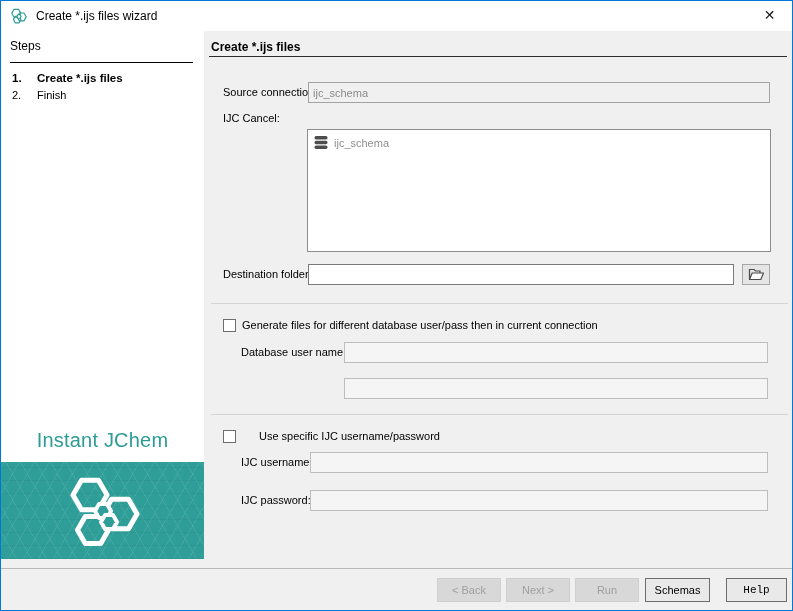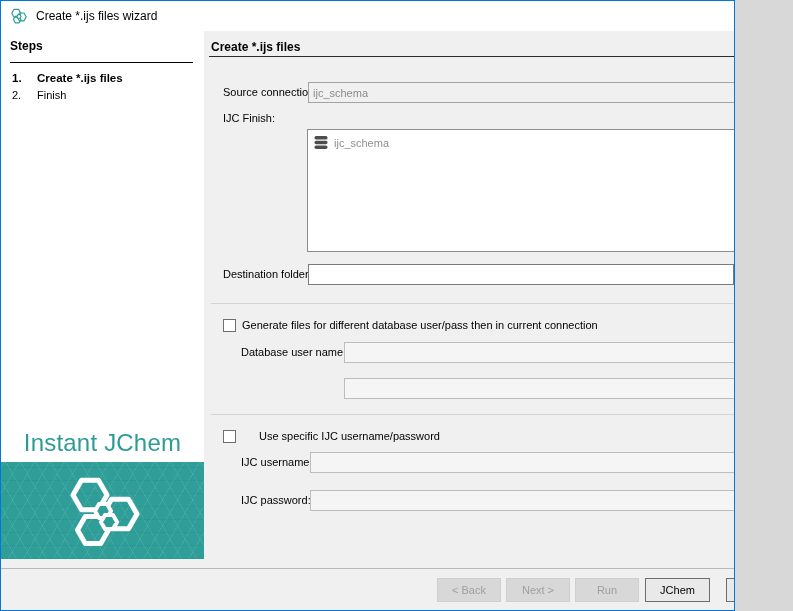--- a/index.html
+++ b/index.html
@@ -1,51 +1,51 @@
 <!DOCTYPE html>
 <html><head>
 <meta charset="utf-8">
 <style>
   * { margin:0; padding:0; box-sizing:border-box; }
   html,body { width:793px; height:611px; background:#d8d8d8; }
   body { font-family:"Liberation Sans", sans-serif; }
 
   .window {
-    position:relative; width:735px; height:611px;
+    position:relative; width:793px; height:611px;
     background:#ffffff; border:1px solid #0078d7; overflow:hidden;
   }
 
   
   .titlebar { position:absolute; left:0; top:0; width:791px; height:30px; background:#ffffff; }
   .titlebar .app-icon { position:absolute; left:9px; top:6px; width:18px; height:18px; }
   .titlebar .title-text {
     position:absolute; left:35px; top:0; height:30px; line-height:30px;
     font-size:12px; color:#000;
   }
   .close-btn {
     position:absolute; right:0; top:0; width:45px; height:29px;
     background:transparent; border:none; font-size:14px; color:#1a1a1a;
     line-height:29px; text-align:center; cursor:default;
     font-family:"Liberation Sans", sans-serif;
   }
 
   
   .sidebar { position:absolute; left:0; top:30px; width:203px; height:528px; background:#ffffff; }
-  .steps-header { position:absolute; left:9px; top:8px; font-size:12px; font-weight:bold; color:#000; }
+  .steps-header { position:absolute; left:9px; top:8px; font-size:12px; font-weight:normal; color:#000; }
   .steps-underline { position:absolute; left:9px; top:31px; width:183px; height:1px; background:#000; }
   .step-row { position:absolute; left:0; width:203px; height:16px; font-size:11px; color:#000; }
   .step-row .step-num { position:absolute; left:11px; }
   .step-row .step-label { position:absolute; left:36px; }
   .step-row.active { font-weight:bold; font-size:11.5px; }
   .step1 { top:41px; }
   .step2 { top:58px; }
 
   .brand-text {
     position:absolute; left:0; top:398px; width:203px; text-align:center;
-    font-size:24px; color:#2d9c96; font-weight:500; letter-spacing:0.2px;
+    font-size:20px; color:#2d9c96; font-weight:500; letter-spacing:0.2px;
   }
   .brand-block {
     position:absolute; left:0; top:431px; width:203px; height:97px;
     background:#2f9e98;
     background-image:
       repeating-linear-gradient(60deg,  rgba(255,255,255,0.08) 0 1px, transparent 1px 13px),
       repeating-linear-gradient(-60deg, rgba(255,255,255,0.08) 0 1px, transparent 1px 13px),
       repeating-linear-gradient(0deg,   rgba(0,0,0,0.04) 0 1px, transparent 1px 13px);
   }
   .brand-logo { position:absolute; left:56px; top:8px; width:92px; height:84px; }
@@ -150,21 +150,21 @@
     </div>
   </div>
 
   <div class="main">
     <div class="main-header">Create *.ijs files</div>
     <div class="main-underline"></div>
 
     <label class="form-label vcenter" style="left:19px; top:51px;">Source connection:</label>
     <input class="field dis-gray" style="left: 104px; top: 51px; width: 462px;" disabled="" value="ijc_schema">
 
-    <label class="form-label" style="left:19px; top:81px;">IJC Finish:</label>
+    <label class="form-label" style="left:19px; top:81px;">IJC Cancel:</label>
     <div class="schema-list">
       <div class="schema-item">
         <svg class="db-icon" viewBox="0 0 14 15">
           <g fill="#4d4d4d">
             <rect x="0.5" y="1" width="13" height="3.5" rx="1.6"></rect>
             <rect x="0.5" y="5.7" width="13" height="3.5" rx="1.6"></rect>
             <rect x="0.5" y="10.4" width="13" height="3.5" rx="1.6"></rect>
           </g>
         </svg>
         <span class="schema-name">ijc_schema</span>
@@ -200,17 +200,17 @@
 
     <label class="form-label vcenter" style="left:37px; top:459px;">IJC password:</label>
     <input class="field dis-light" style="left: 106px; top: 459px; width: 458px;" disabled="" value="">
   </div>
 
   <div class="footer">
     <div class="footer-sep"></div>
     <button class="btn btn-back" disabled="">&lt; Back</button>
     <button class="btn btn-next" disabled="">Next &gt;</button>
     <button class="btn btn-run" disabled="">Run</button>
-    <button class="btn btn-cancel">JChem</button>
+    <button class="btn btn-cancel">Schemas</button>
     <button class="btn btn-help">Help</button>
   </div>
 
 </div>
 
 </body></html>

